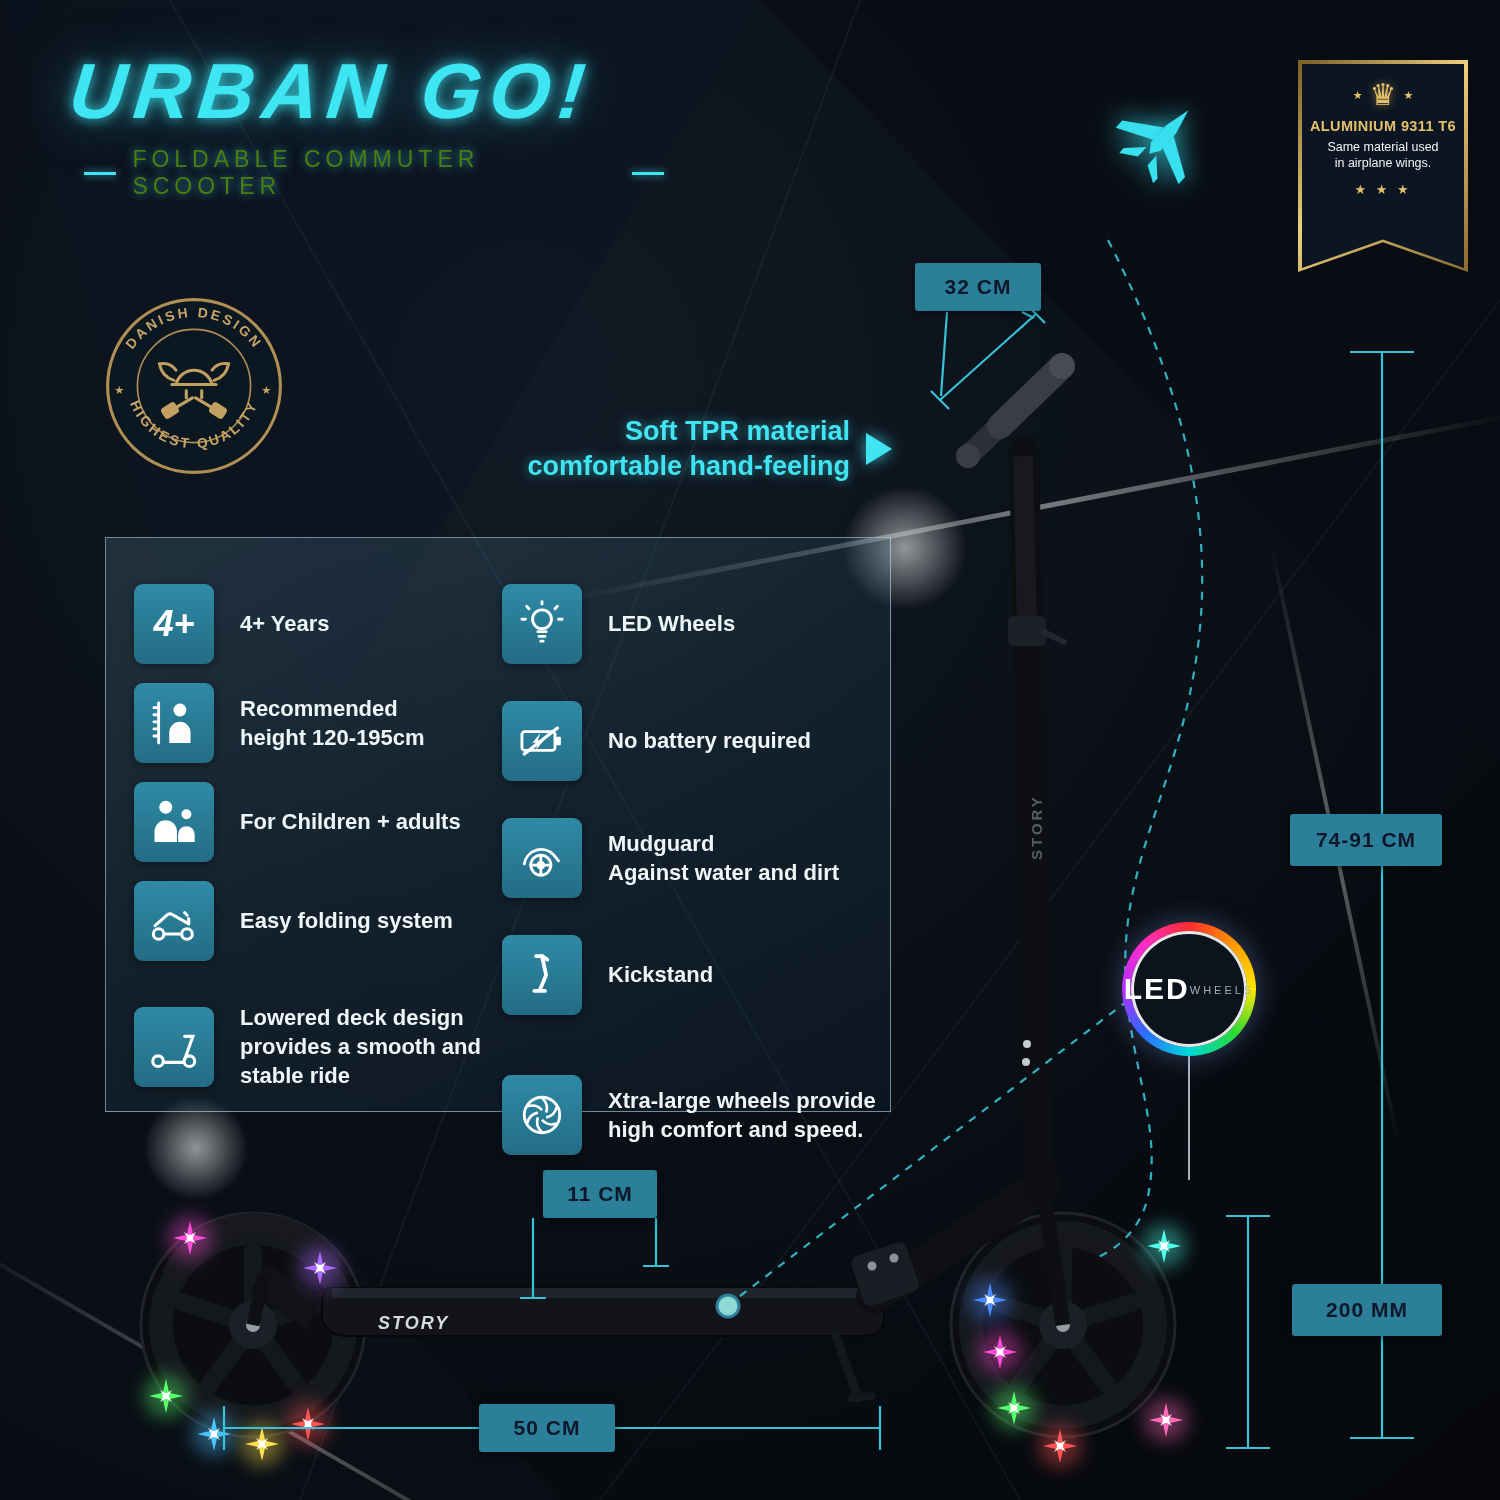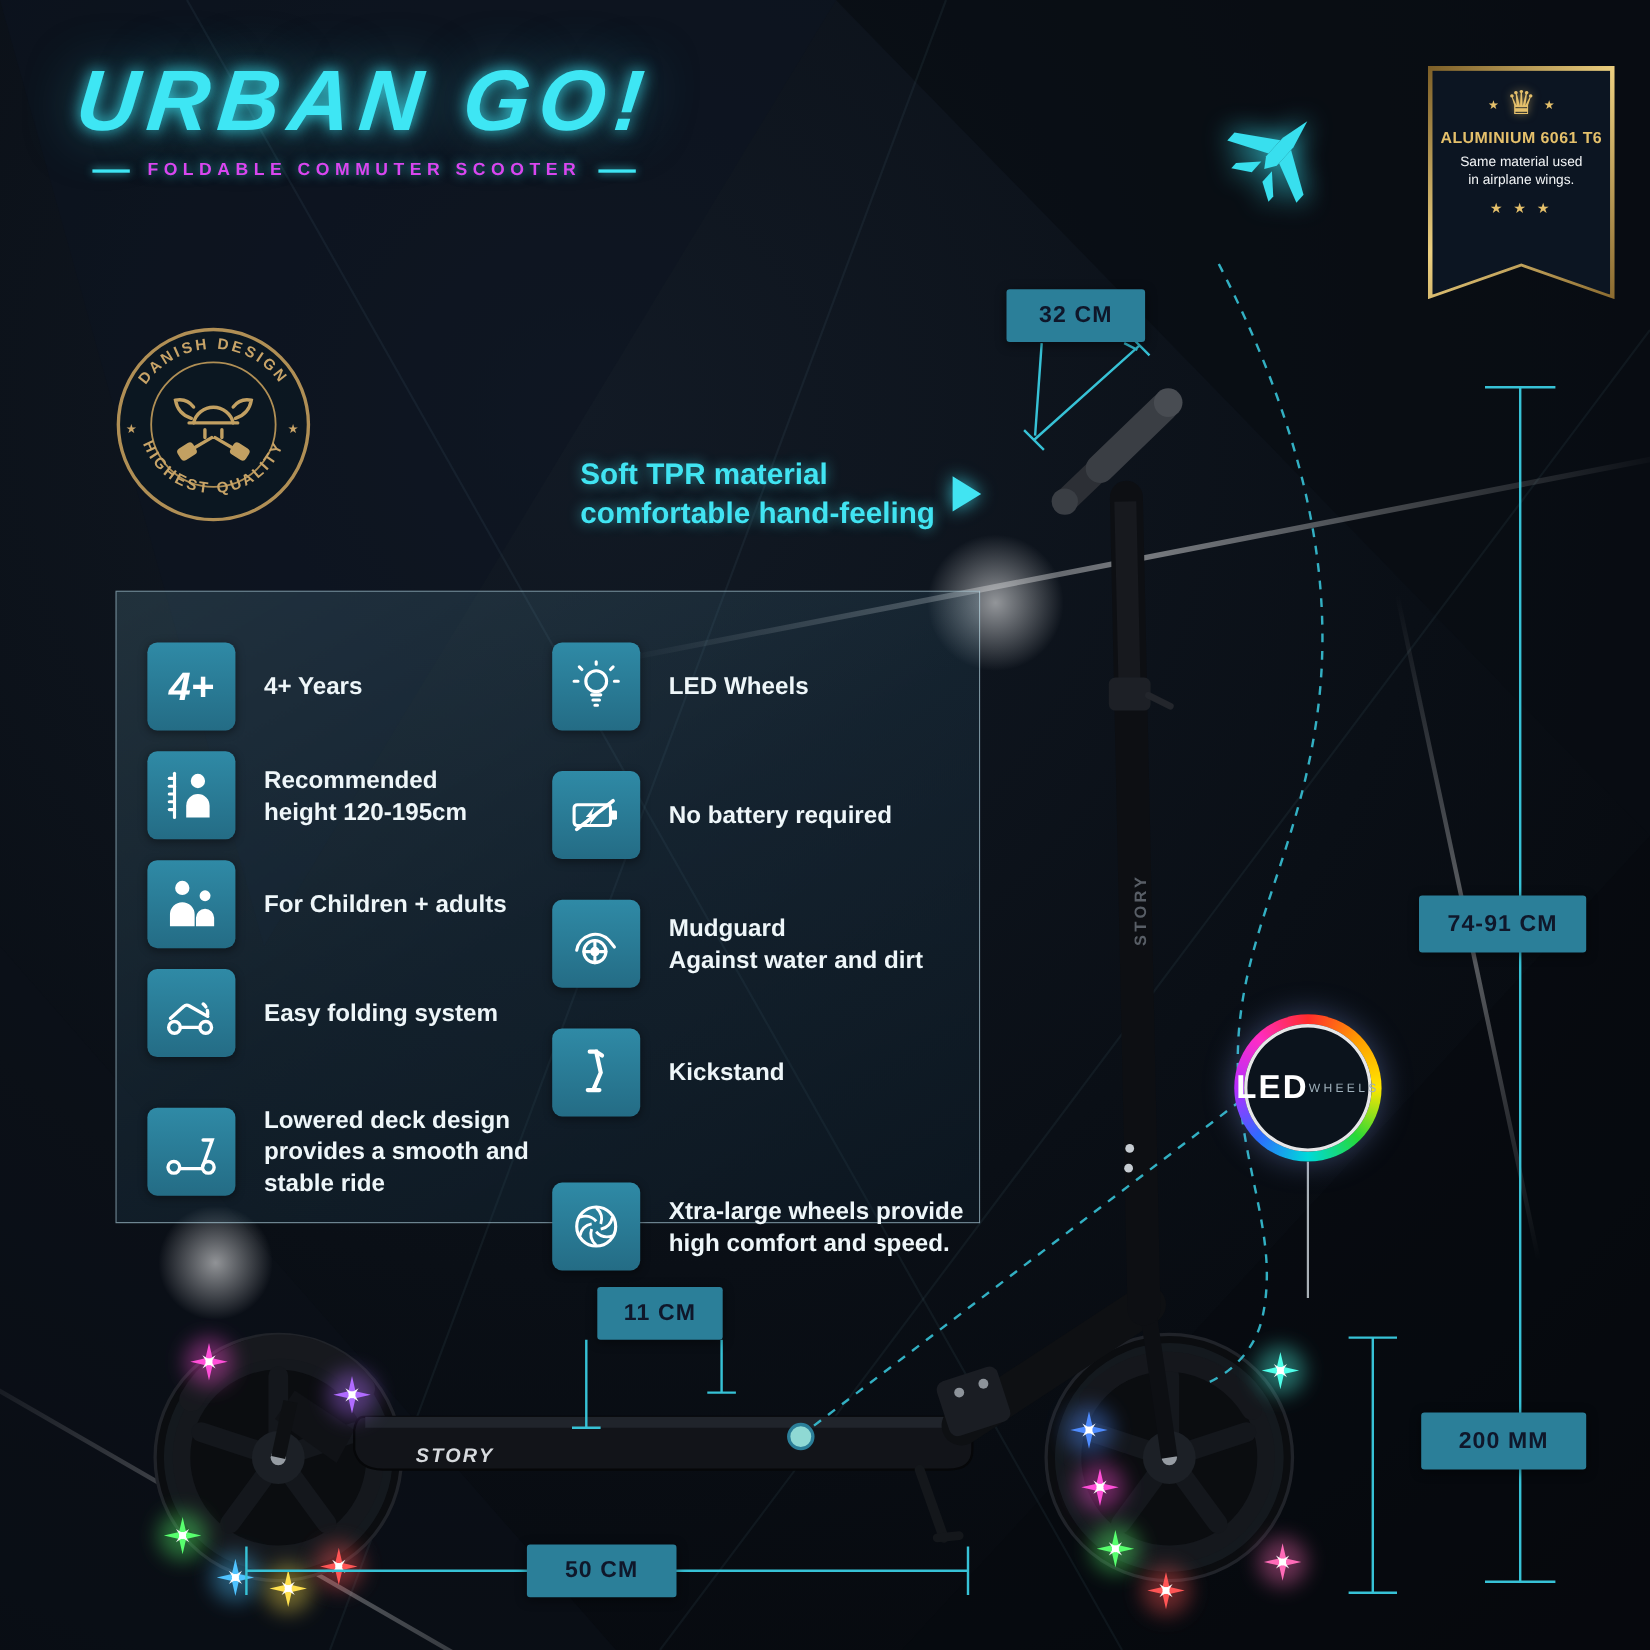--- a/index.html
+++ b/index.html
@@ -7,21 +7,21 @@
   #canvas { position:relative; width:1500px; height:1500px; overflow:hidden; background:#05070b; }
   .abs { position:absolute; }
   .preline { white-space:pre-line; }
 
   
   .title { left:70px; top:46px; font-size:78px; font-weight:bold; font-style:italic;
            letter-spacing:8px; color:#3ee6f4; transform:skewX(-6deg);
            text-shadow:0 0 14px rgba(62,230,244,.9), 0 0 48px rgba(62,230,244,.5); }
   .subtitle-row { left:84px; top:146px; width:580px; display:flex; align-items:center; gap:16px; }
   .sub-dash { width:34px; height:3px; background:#3ee6f4; box-shadow:0 0 8px rgba(62,230,244,.8); }
-  .subtitle { font-size:16px; font-weight:bold; letter-spacing:5px; color:#d946ef;
+  .subtitle { font-size:23px; font-weight:normal; letter-spacing:5px; color:#4d7c0f;
               text-shadow:0 0 10px rgba(62,230,244,.7); }
 
   
   .plane { left:1106px; top:92px; filter:drop-shadow(0 0 12px rgba(56,223,238,.9)); }
 
   
   .alu-badge { left:1298px; top:60px; width:170px; height:212px; padding:4px;
                background:linear-gradient(135deg,#7b5d26,#eccf7f 45%,#8a6a2f);
                clip-path:polygon(0 0,100% 0,100% 100%,50% 86%,0 100%);
                filter:drop-shadow(0 0 14px rgba(230,195,110,.25)); }
@@ -46,21 +46,21 @@
              border-radius:3px; box-shadow:0 2px 10px rgba(0,0,0,.45); }
   .box-32   { left:915px;  top:263px;  width:126px; height:48px; }
   .box-7491 { left:1290px; top:814px;  width:152px; height:52px; }
   .box-11   { left:543px;  top:1170px; width:114px; height:48px; }
   .box-200  { left:1292px; top:1284px; width:150px; height:52px; }
   .box-50   { left:479px;  top:1404px; width:136px; height:48px; }
 
   
   .tpr-note { left:440px; top:414px; width:452px; display:flex; align-items:center;
               justify-content:flex-end; gap:16px; }
-  .tpr-text { color:#41e4f2; font-weight:bold; font-size:27px; line-height:1.3; text-align:left;
+  .tpr-text { color:#41e4f2; font-weight:bold; font-size:27px; line-height:1.3; text-align:right;
               text-shadow:0 0 12px rgba(65,228,242,.6); }
   .tpr-arrow { width:0; height:0; border-left:26px solid #41e4f2;
                border-top:16px solid transparent; border-bottom:16px solid transparent;
                filter:drop-shadow(0 0 8px rgba(65,228,242,.8)); }
 
   
   .features-panel { left:105px; top:537px; width:786px; height:575px;
                     background:linear-gradient(150deg, rgba(130,195,215,.17), rgba(45,90,115,.20) 50%, rgba(18,42,60,.26));
                     border:1px solid rgba(195,228,240,.55); }
   .fcol { position:absolute; top:46px; display:flex; flex-direction:column; }
@@ -292,21 +292,21 @@
     </svg>
   </div>
 
   <div class="abs alu-badge">
     <div class="alu-inner">
       <div class="alu-crown-row">
         <span class="alu-star">★</span>
         <span class="alu-crown">♛</span>
         <span class="alu-star">★</span>
       </div>
-      <div class="alu-title">ALUMINIUM 6061 T6</div>
+      <div class="alu-title">ALUMINIUM 9311 T6</div>
       <div class="alu-desc preline">Same material used
 in airplane wings.</div>
       <div class="alu-stars">★ ★ ★</div>
     </div>
   </div>
 
   <div class="abs danish">
     <svg viewBox="0 0 175 175" width="180" height="180">
       <circle cx="87.5" cy="87.5" r="84" fill="#0c1722" fill-opacity="0.85" stroke="#b08f55" stroke-width="3"></circle>
       <circle cx="87.5" cy="87.5" r="55" fill="none" stroke="#b08f55" stroke-width="1.6"></circle>

